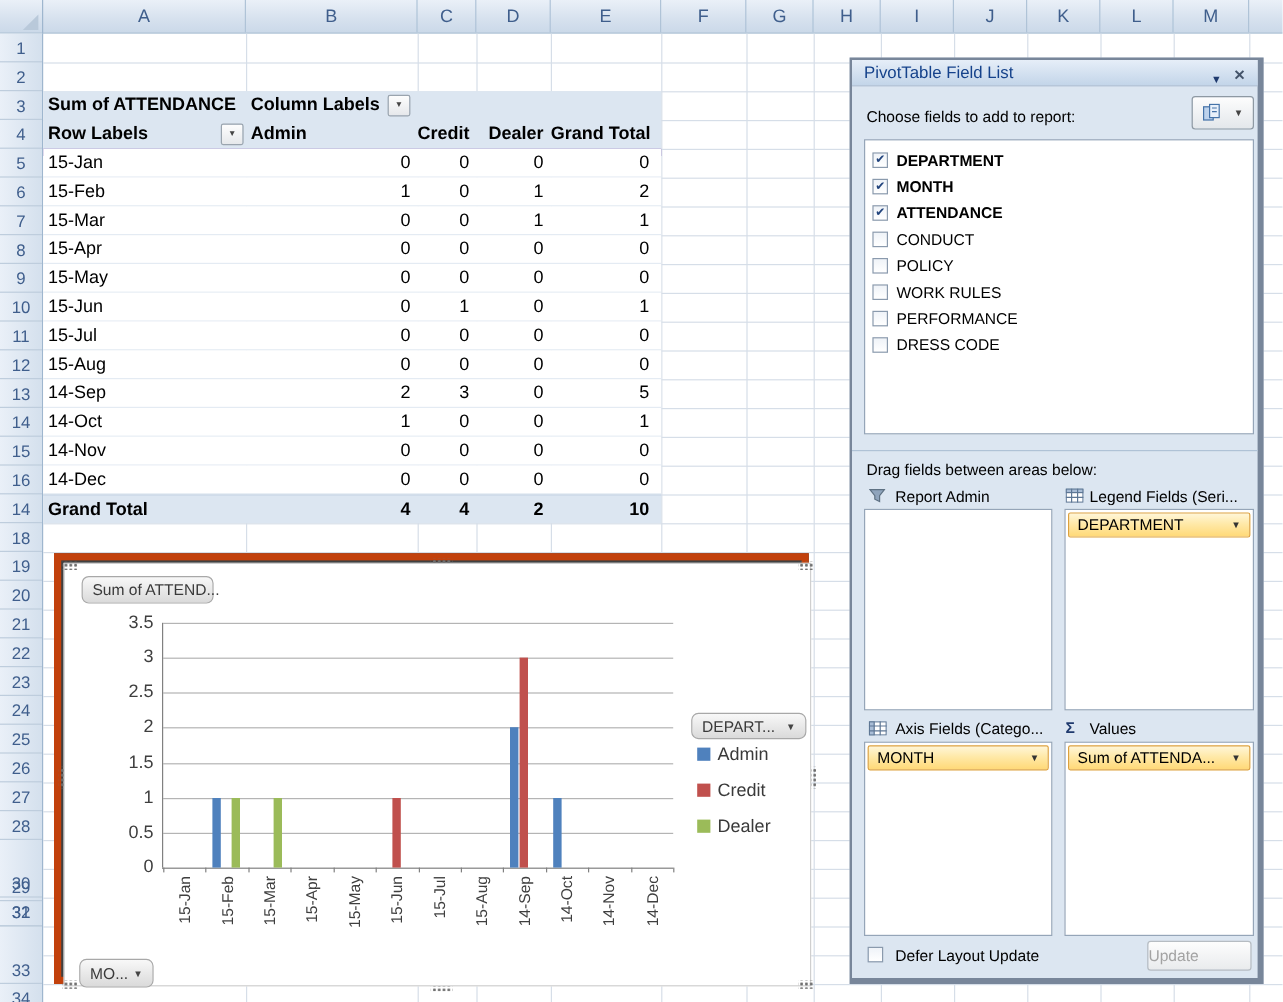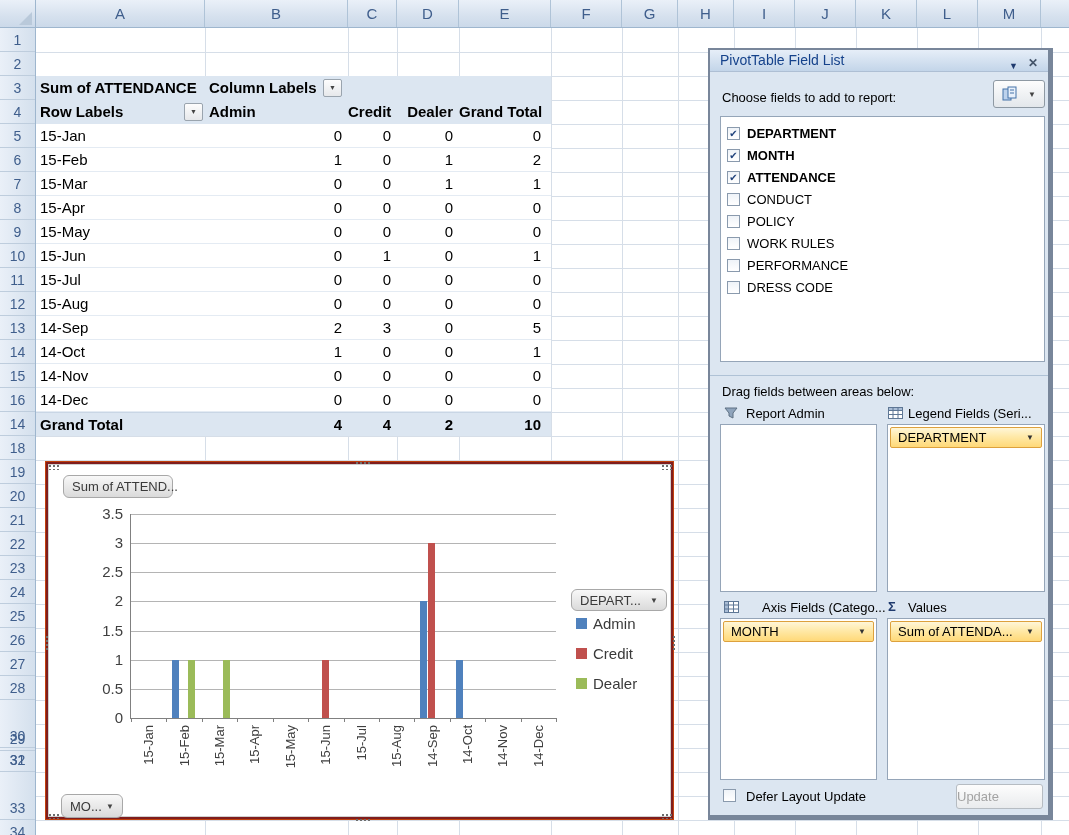--- a/index.html
+++ b/index.html
@@ -24,22 +24,22 @@
   .gl-h{left:36px;width:1033px;height:1px;background:#D6DEE8;}
   
   #pivot{left:36px;top:76px;width:515px;height:360px;font-size:15px;color:#000;z-index:3;}
   .prow{position:absolute;left:0;width:515px;height:24px;}
   .pcell{position:absolute;top:0;height:24px;line-height:24px;white-space:nowrap;}
   .blue{background:#DCE6F1;}
   .pv-dd{position:absolute;width:19px;height:18px;background:linear-gradient(#FDFDFD,#E6E8EB);
     border:1px solid #9AA4AE;border-radius:2px;box-sizing:border-box;
     text-align:center;line-height:16px;font-size:7px;color:#444;}
   
-  #chart-frame{left:45px;top:461px;width:629px;height:359px;border:1px solid #c2410c;
-    background:#7f1d1d;z-index:4;box-sizing:border-box;}
+  #chart-frame{left:45px;top:461px;width:629px;height:359px;border:6px solid #c2410c;
+    background:#404040;z-index:4;box-sizing:border-box;}
   #chart-box{position:absolute;left:2px;top:2px;width:623px;height:353px;background:#fff;
     border:1px solid #CFCFCF;box-sizing:border-box;}
   .dots{position:absolute;background-image:radial-gradient(circle,#6E6E6E 1px,transparent 1.4px);
     background-size:4px 4px;background-position:1px 1px;z-index:5;}
   .chart-btn{position:absolute;background:linear-gradient(#F8F8F8,#DADADA);
     border:1px solid #A8A8A8;border-radius:6px;font-size:13px;color:#3A3A3A;
     box-sizing:border-box;display:flex;align-items:center;padding:0 8px;white-space:nowrap;}
   .chart-btn .dd{margin-left:auto;font-size:8px;color:#444;}
   .ylab{position:absolute;width:74px;text-align:right;font-size:15px;color:#3F3F3F;line-height:16px;}
   .xlab-slot{position:absolute;display:flex;justify-content:center;align-items:flex-start;}
@@ -477,21 +477,21 @@
         <span class="dd">▼</span>
     </div>
 
     <svg class="abs" style="left:14px;top:551px" width="15" height="12">
         <rect x="0.5" y="0.5" width="14" height="11" fill="#fff" stroke="#5E7795"></rect>
         <rect x="0.5" y="0.5" width="4" height="11" fill="#A9BDD6" stroke="#5E7795"></rect>
         <line x1="0" y1="4" x2="15" y2="4" stroke="#5E7795"></line>
         <line x1="0" y1="8" x2="15" y2="8" stroke="#5E7795"></line>
         <line x1="9.5" y1="0" x2="9.5" y2="12" stroke="#5E7795"></line>
       </svg>
-    <div class="area-lab" style="left:52px;top:550px;width:137px">Axis Fields (Catego...</div>
+    <div class="area-lab" style="left:36px;top:550px;width:137px">Axis Fields (Catego...</div>
     <span class="abs icon-sigma" style="left:178px;top:549px">Σ</span>
     <div class="area-lab" style="left:198px;top:550px">Values</div>
     <div class="white-box" style="left:10px;top:568px;width:157px;height:162px"></div>
     <div class="white-box" style="left:177px;top:568px;width:158px;height:162px"></div>
     <div class="pill" style="left:13px;top:571px;width:151px">
       <span>MONTH</span>
         <span class="dd">▼</span>
     </div>
     <div class="pill" style="left:180px;top:571px;width:152px">
       <span>Sum of ATTENDA...</span>

